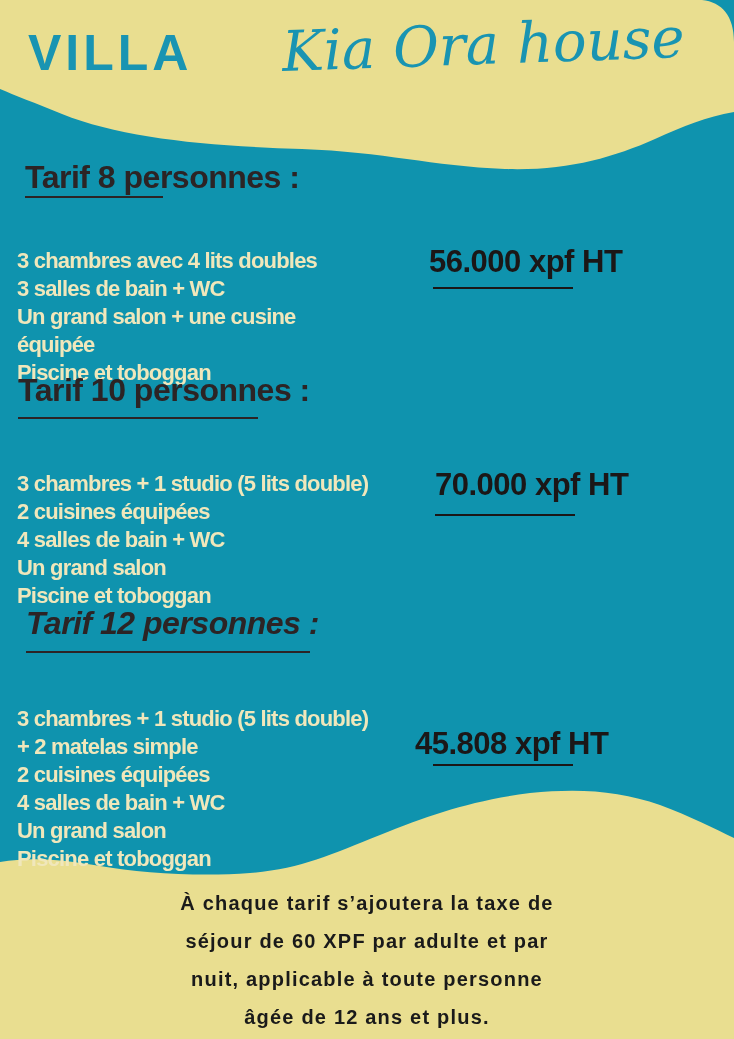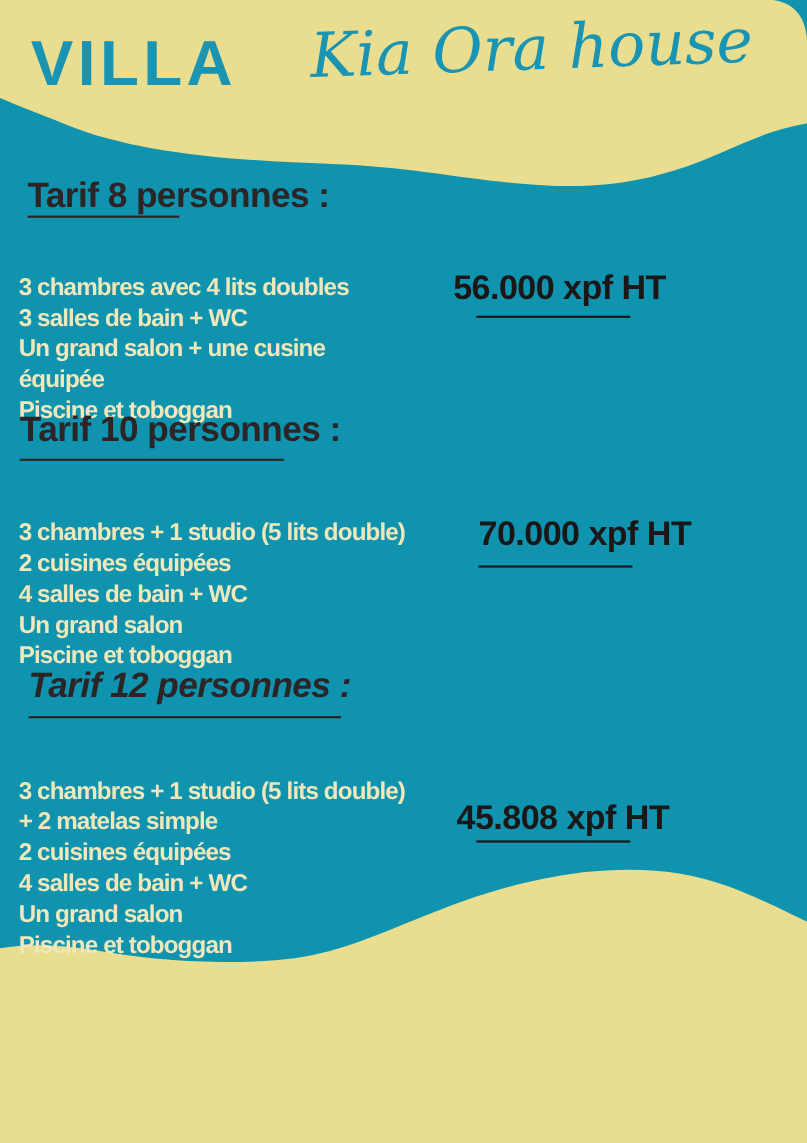--- a/index.html
+++ b/index.html
@@ -9,21 +9,21 @@
     height: 1039px;
     background: var(--teal, #0f93ae);
     overflow: hidden;
     font-family: "Liberation Sans", sans-serif;
   }
   svg.shape { position: absolute; left: 0; display: block; }
 
   .brand {
     position: absolute;
     left: 28px; top: 24px;
-    font-size: 58px;
+    font-size: 50px;
     font-weight: bold;
     letter-spacing: 4px;
     color: var(--brand-teal, #1994b2);
   }
   .script {
     position: absolute;
     left: 282px; top: 12px;
     font-family: "DejaVu Serif", serif;
     font-style: italic;
     font-size: 56px;
@@ -103,21 +103,21 @@
   <div class="script">Kia Ora house</div>
 
   <div>
     <div class="tariff-title" style="left:25px; top:159px;">Tarif 8 personnes :</div>
     <div class="rule" style="left:25px; top:196px; width:138px;"></div>
     <div class="lines" style="left:17px; top:203px;">3 chambres avec 4 lits doubles
 3 salles de bain  + WC
 Un grand salon +  une cusine
 équipée
 Piscine et toboggan</div>
-    <div class="price" style="left:412px; top:244px;text-align:center;">56.000 xpf HT</div>
+    <div class="price" style="left:429px; top:244px;text-align:center;">56.000 xpf HT</div>
     <div class="price-rule" style="left:433px; top:287px; width:140px;"></div>
   </div>
 
   <div>
     <div class="tariff-title" style="left:18px; top:372px;">Tarif 10 personnes :</div>
     <div class="rule" style="left:18px; top:417px; width:240px;"></div>
     <div class="lines" style="left:17px; top:426px;">3 chambres + 1 studio  (5 lits double)
 2 cuisines équipées
 4 salles de bain  + WC
 Un grand salon
@@ -132,14 +132,18 @@
     <div class="lines" style="left:17px; top:661px;">3 chambres + 1 studio  (5 lits double)
 + 2 matelas simple
 2 cuisines équipées
 4 salles de bain  + WC
 Un grand salon
 Piscine et toboggan</div>
     <div class="price" style="left:415px; top:726px;">45.808 xpf HT</div>
     <div class="price-rule" style="left:433px; top:764px; width:140px;"></div>
   </div>
 
+  <div class="footer-note">À chaque tarif s’ajoutera la taxe de
+séjour de 60 XPF par adulte et par
+nuit, applicable à toute personne
+âgée de 12 ans et plus.</div>
 
 </div>
 
 </body></html>

